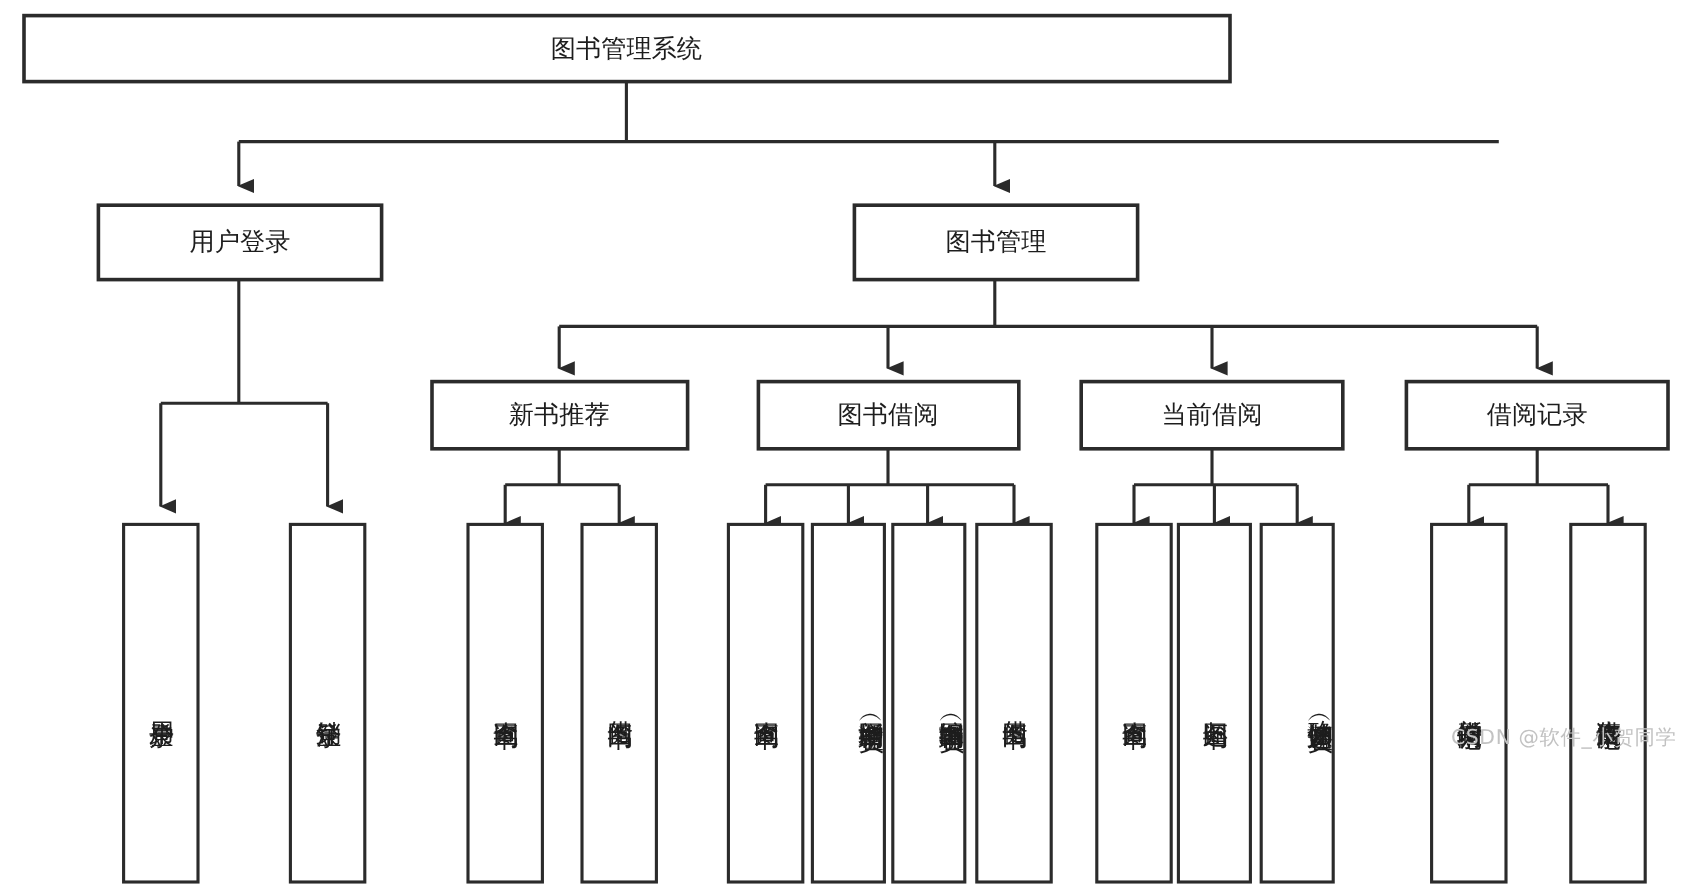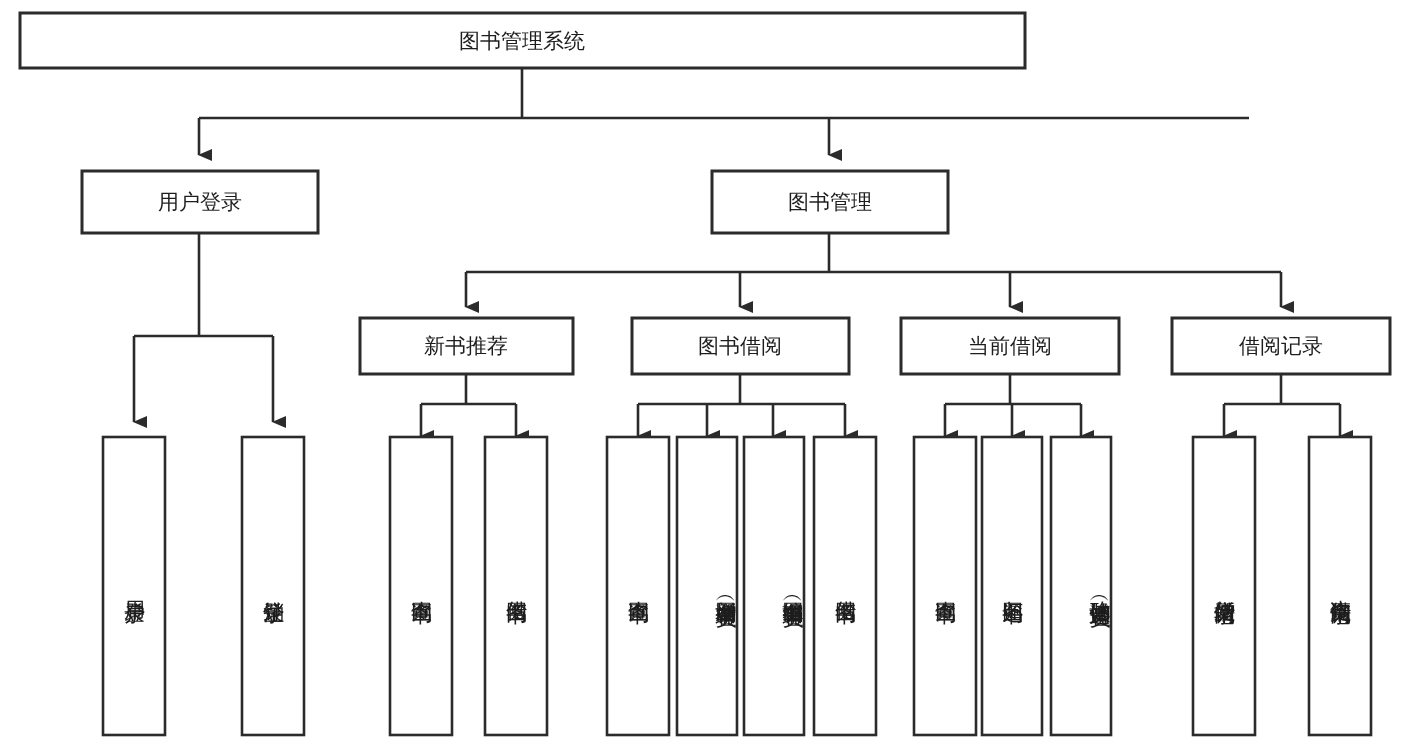--- a/index.html
+++ b/index.html
@@ -244,14 +244,15 @@
     <span>确认归还（管理员）</span>
   </div>
 
   <div class="leaf-label" style="left:1193px; top:437px; width:62px; height:298px; display:flex; align-items:center; justify-content:center;">
     <span>新增借阅记录</span>
   </div>
   <div class="leaf-label" style="left:1309px; top:437px; width:62px; height:298px; display:flex; align-items:center; justify-content:center;">
     <span>查询借阅记录</span>
   </div>
 
+  <div id="watermark">CSDN @软件_小贺同学</div>
 
 </div>
 
 </body></html>

